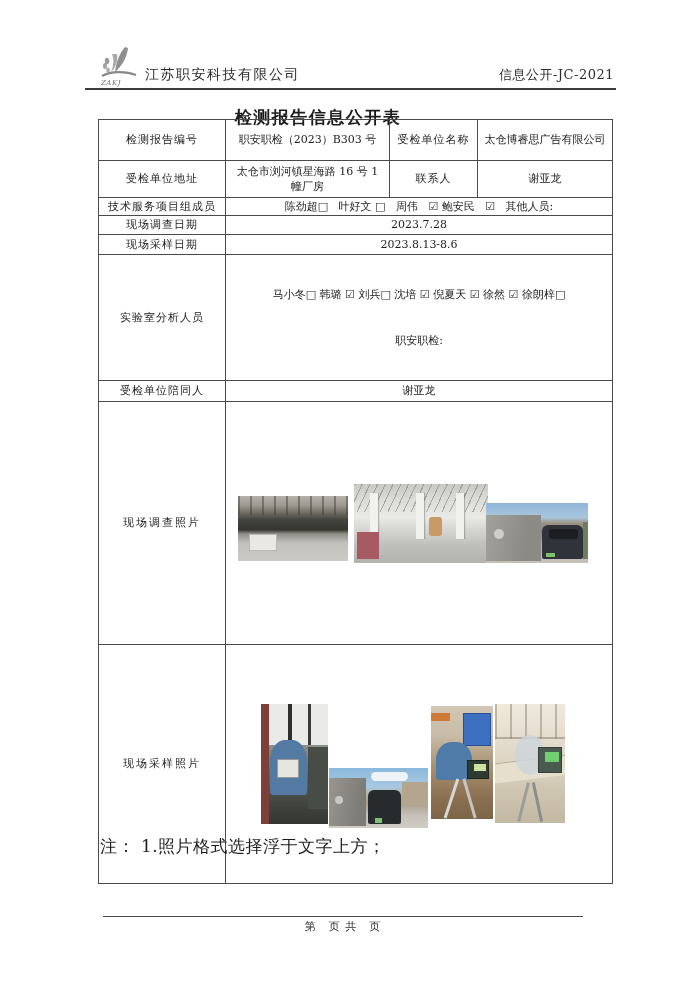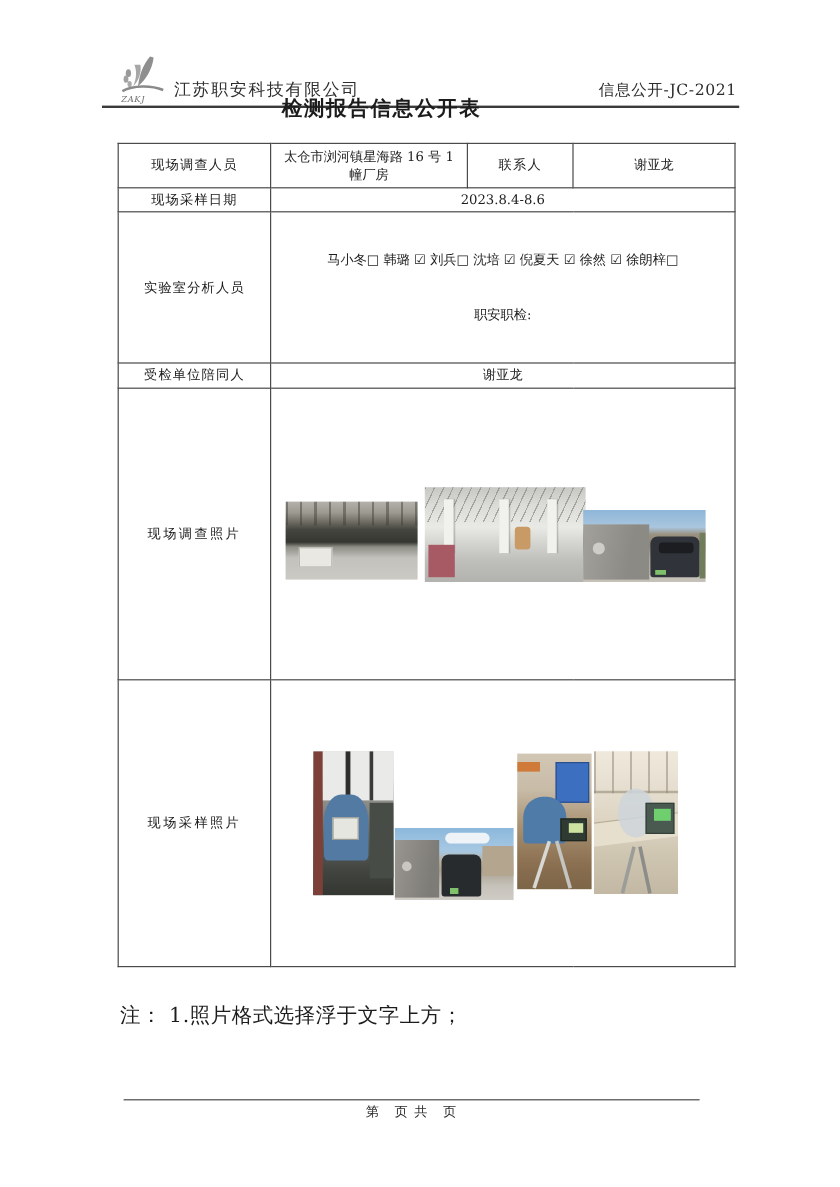--- a/index.html
+++ b/index.html
@@ -8,21 +8,21 @@
     font-family:"DejaVu Serif","Liberation Serif",serif;color:#1c1c1c;
   }
   
   .header{position:absolute;left:85px;top:46px;width:531px;height:42px;border-bottom:2px solid #3a3a3a;}
   .logo{position:absolute;left:13px;bottom:1px;width:46px;height:42px;}
   .logo svg{position:absolute;left:0;top:0;}
   .logo-text{position:absolute;left:3px;bottom:0;font-size:7px;font-style:italic;color:#6d6d6d;letter-spacing:.5px;}
   .company{position:absolute;left:60px;bottom:4px;font-size:14px;letter-spacing:1.5px;color:#2d2d2d;}
   .doc-code{position:absolute;right:2px;bottom:4px;font-size:13px;color:#2d2d2d;letter-spacing:.5px;}
   
-  .title{position:absolute;top:79px;left:0;width:636px;text-align:center;font-size:17px;font-weight:bold;letter-spacing:1.5px;}
+  .title{position:absolute;top:106px;left:0;width:636px;text-align:center;font-size:17px;font-weight:bold;letter-spacing:1.5px;}
   
   table.form{position:absolute;left:98px;top:119px;width:514px;border-collapse:collapse;table-layout:fixed;font-size:11px;}
   table.form td{border:1px solid #4a4a4a;padding:1px 4px;text-align:center;vertical-align:middle;line-height:1.4;}
   td.lbl{letter-spacing:1px;}
   td.left{text-align:left;padding-left:7px;white-space:pre-wrap;}
   td.wrap2{padding:1px 12px;}
   td.wrap4{padding:1px 4px;}
   td.photo-cell{position:relative;padding:0;}
   td.photo-lbl{letter-spacing:2px;}
   
@@ -118,29 +118,43 @@
   <div class="title">检测报告信息公开表</div>
 
   <table class="form">
     <colgroup>
         <col style="width:127px">
         <col style="width:164px">
         <col style="width:88px">
         <col style="width:135px">
       </colgroup>
     <tbody>
+        <tr style="height:41px">
+      <td class="lbl">检测报告编号</td>
+      <td>职安职检（2023）B303 号</td>
+      <td class="lbl">受检单位名称</td>
+      <td class="wrap4">太仓博睿思广告有限公司</td>
+    </tr>
     <tr style="height:37px">
-      <td class="lbl">现场调查人员</td>
+      <td class="lbl">受检单位地址</td>
       <td class="wrap2">太仓市浏河镇星海路 16 号 1 幢厂房</td>
       <td class="lbl">联系人</td>
       <td>谢亚龙</td>
     </tr>
+    <tr style="height:18px">
+      <td class="lbl">技术服务项目组成员</td>
+      <td class="left" colspan="3">陈劲超□   叶好文 □   周伟   ☑ 鲍安民   ☑   其他人员:</td>
+    </tr>
+    <tr style="height:18px">
+      <td class="lbl">现场调查日期</td>
+      <td colspan="3">2023.7.28</td>
+    </tr>
     <tr style="height:20px">
       <td class="lbl">现场采样日期</td>
-      <td colspan="3">2023.8.4-8.6</td>
+      <td colspan="3">2023.8.13-8.6</td>
     </tr>
     <tr style="height:34px">
       <td class="lbl">实验室分析人员</td>
       <td class="left" colspan="3">
         <div>马小冬□ 韩璐 ☑ 刘兵□ 沈培 ☑ 倪夏天 ☑ 徐然 ☑ 徐朗梓□</div>
         <div>职安职检:</div>
       </td>
     </tr>
     <tr style="height:21px">
       <td class="lbl">受检单位陪同人</td>

